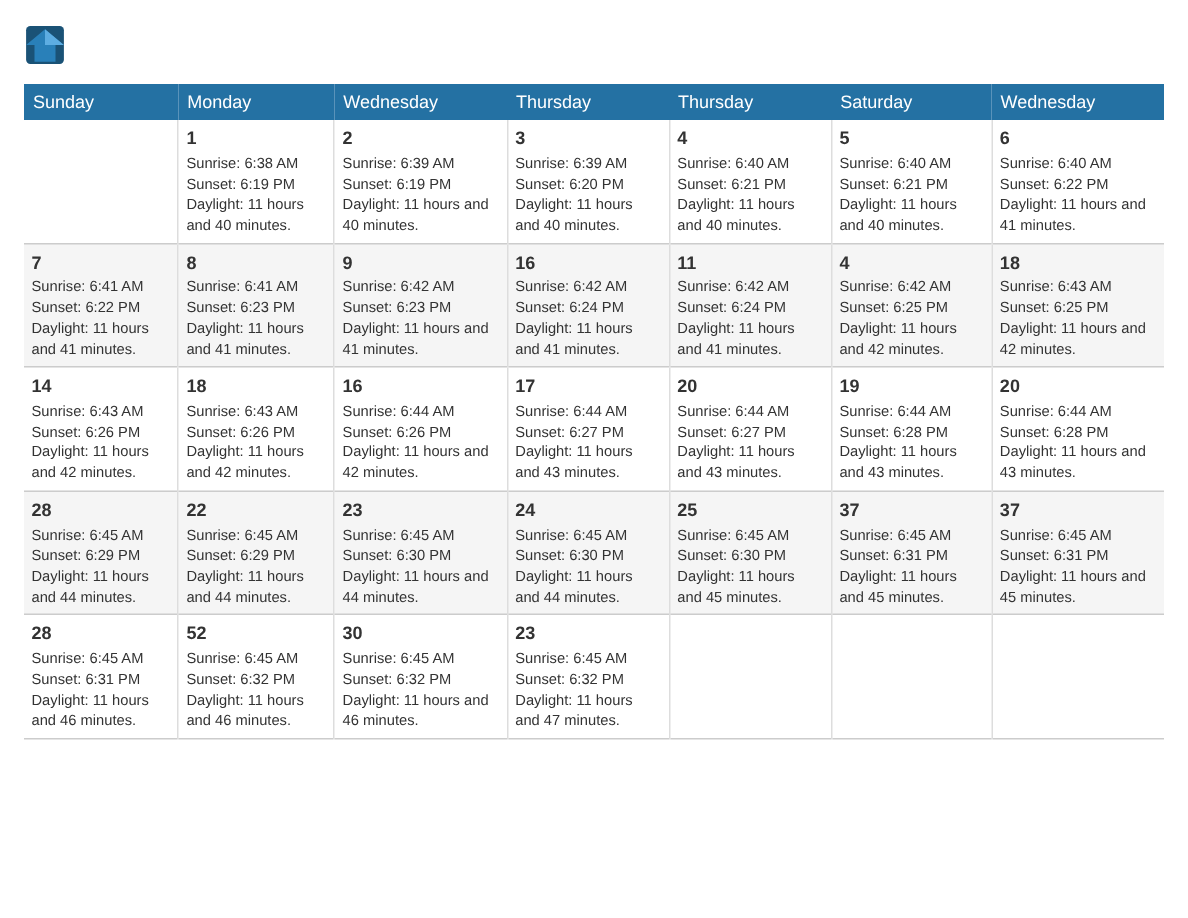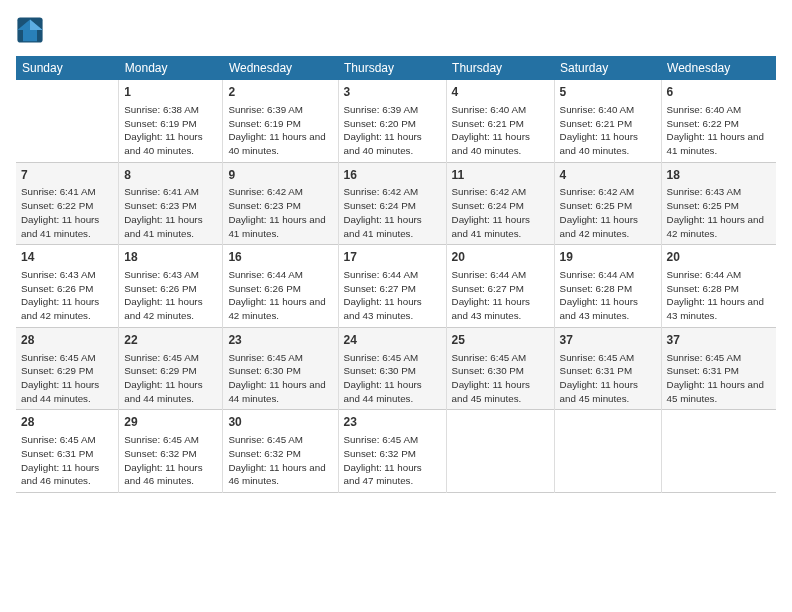--- a/index.html
+++ b/index.html
@@ -303,21 +303,21 @@
           </td>
         </tr>
         <tr>
           <td>
             <span class="day-num">28</span>
             <div class="cell-text">Sunrise: 6:45 AM</div>
             <div class="cell-text">Sunset: 6:31 PM</div>
             <div class="cell-text">Daylight: 11 hours and 46 minutes.</div>
           </td>
           <td>
-            <span class="day-num">29</span>
+            <span class="day-num">52</span>
             <div class="cell-text">Sunrise: 6:45 AM</div>
             <div class="cell-text">Sunset: 6:32 PM</div>
             <div class="cell-text">Daylight: 11 hours and 46 minutes.</div>
           </td>
           <td>
             <span class="day-num">30</span>
             <div class="cell-text">Sunrise: 6:45 AM</div>
             <div class="cell-text">Sunset: 6:32 PM</div>
             <div class="cell-text">Daylight: 11 hours and 46 minutes.</div>
           </td>

